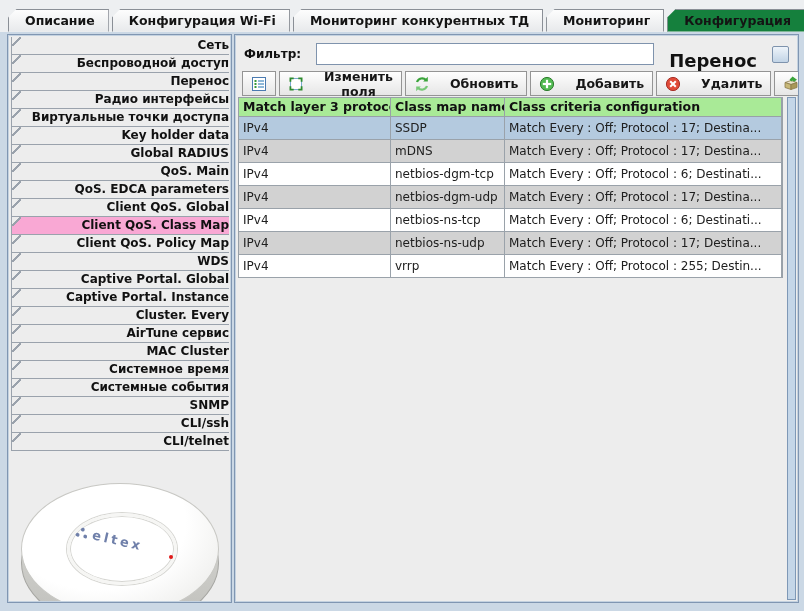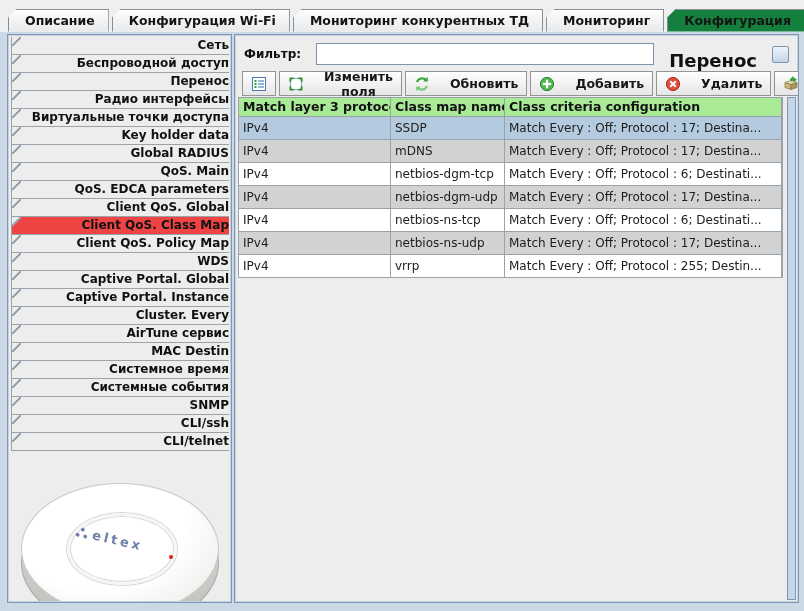--- a/index.html
+++ b/index.html
@@ -38,21 +38,21 @@
   .side-item {
     position:relative; height:18px; line-height:17px;
     padding-left:15px; font-weight:bold; font-size:12px;
     background:#ededed; border-bottom:1px solid #9aa2ac; border-left:1px solid #9aa2ac;
     white-space:nowrap; overflow:hidden; cursor:default;text-align:right;
   }
   .side-item::before {
     content:""; position:absolute; left:0; top:0; width:9px; height:9px;
     background:linear-gradient(135deg,#ededed 42%,#9aa2ac 42% 58%,transparent 58%);
   }
-  .side-item.selected { background:#ef4444; }
+  .side-item.selected { background:#f9a8d4; }
   .side-item.selected::before { background:linear-gradient(135deg,#ededed 42%,#9aa2ac 42% 58%,transparent 58%); }
 
   
   .device-area { position:absolute; left:1px; right:1px; top:434px; bottom:1px; overflow:hidden; }
   .dev-rim  { position:absolute; left:12px; top:28px; width:198px; height:132px; border-radius:50%;
               background:linear-gradient(#dcdcd8,#bebeba); border:1px solid #a6a6a2; }
   .dev-face { position:absolute; left:12px; top:14px; width:198px; height:132px; border-radius:50%;
               background:radial-gradient(ellipse at 38% 30%, #ffffff 52%, #ececea 88%, #e2e2e0);
               border:1px solid #c8c8c4; }
   .dev-ring { position:absolute; left:58px; top:44px; width:110px; height:72px; border-radius:50%;
@@ -122,21 +122,21 @@
       <div class="side-item">QoS. Main</div>
       <div class="side-item">QoS. EDCA parameters</div>
       <div class="side-item">Client QoS. Global</div>
       <div class="side-item selected">Client QoS. Class Map</div>
       <div class="side-item">Client QoS. Policy Map</div>
       <div class="side-item">WDS</div>
       <div class="side-item">Captive Portal. Global</div>
       <div class="side-item">Captive Portal. Instance</div>
       <div class="side-item">Cluster. Every</div>
       <div class="side-item">AirTune сервис</div>
-      <div class="side-item">MAC Destin</div>
+      <div class="side-item">MAC Cluster</div>
       <div class="side-item">Системное время</div>
       <div class="side-item">Системные события</div>
       <div class="side-item">SNMP</div>
       <div class="side-item">CLI/ssh</div>
       <div class="side-item">CLI/telnet</div>
     </div>
   <div class="device-area">
     <div class="dev-rim"></div>
     <div class="dev-face"></div>
     <div class="dev-ring"></div>

